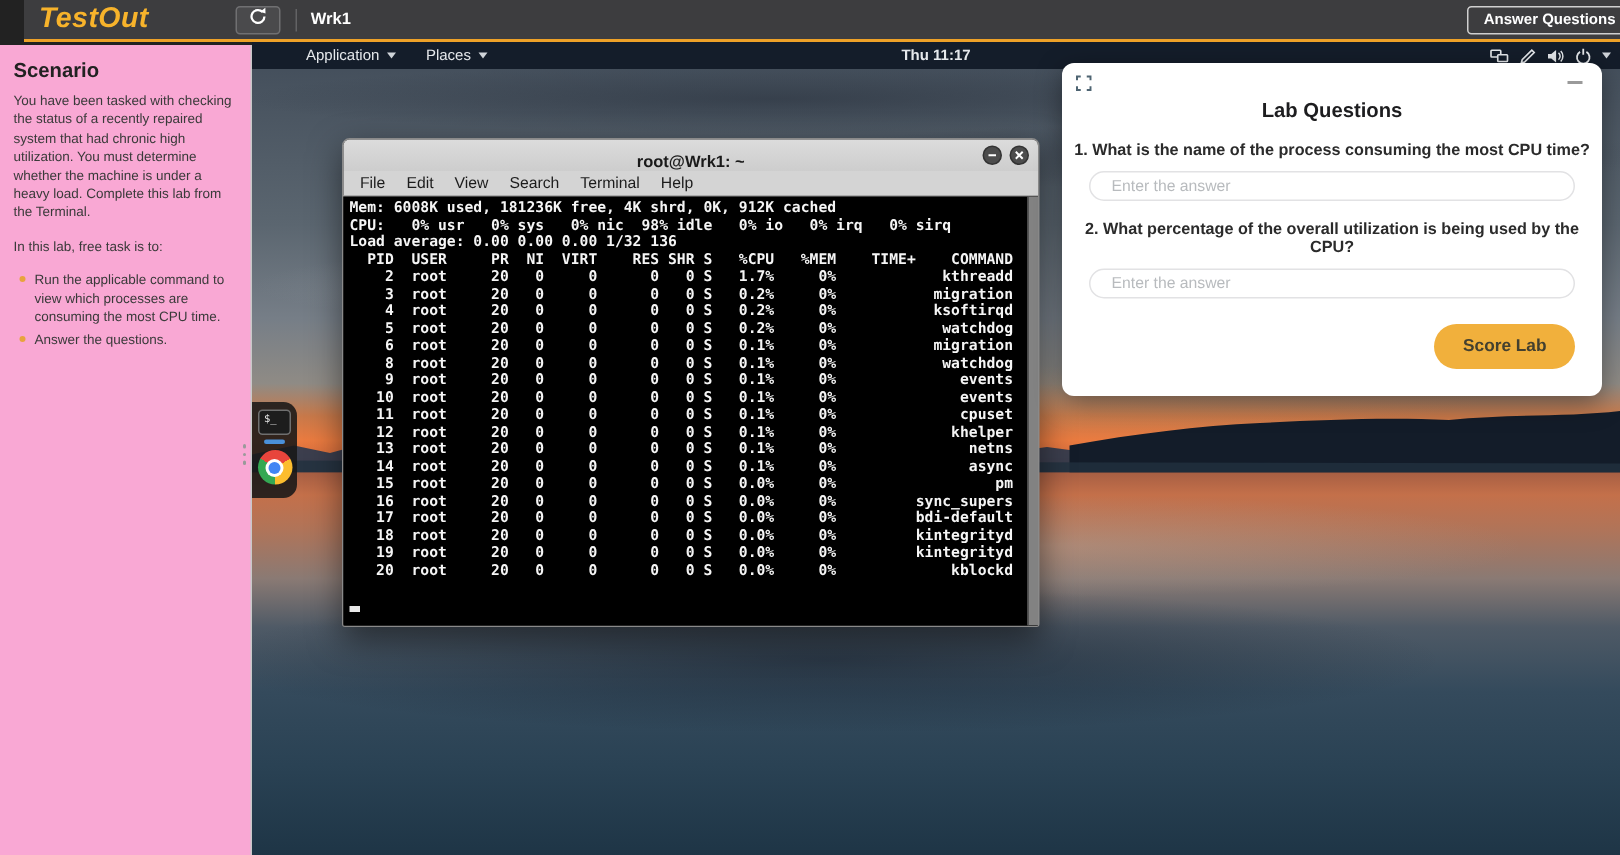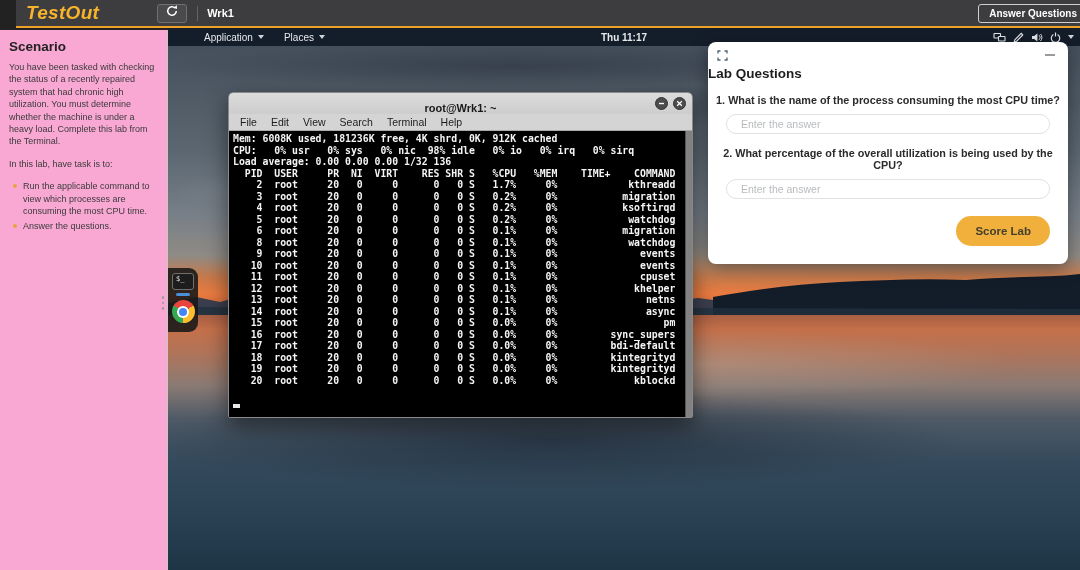--- a/index.html
+++ b/index.html
@@ -66,21 +66,21 @@
   .term-menu span { padding:0 7px; cursor:pointer; }
   .term-screen { position:relative; height:286px; background:#000; padding:2px 0 0 4px; overflow:hidden; }
   .t-line { white-space:pre; font-family:"DejaVu Sans Mono",monospace; font-size:9.8px; font-weight:bold; color:#f5f5f5; height:11.5px; line-height:11.5px; }
   .t-cursor { display:inline-block; width:7px; height:4px; background:#e8e8e8; margin-top:6px; }
   .t-scroll { position:absolute; right:0; top:0; bottom:0; width:7px; background:#828282; border-left:1px solid #555; cursor:pointer; }
 
   
   .lab-panel { position:absolute; right:12px; top:14px; width:360px; height:222px; background:#fff; border-radius:8px; box-shadow:0 5px 18px rgba(0,0,0,.4); z-index:30; padding-top:24px; }
   .panel-expand { position:absolute; left:9px; top:8px; cursor:pointer; }
   .panel-min { position:absolute; right:13px; top:12px; width:10px; height:2px; background:#9a9a9a; cursor:pointer; }
-  .lab-title { text-align:left; font-size:13.5px; font-weight:bold; color:#1d1d1f; }
+  .lab-title { text-align:center; font-size:13.5px; font-weight:bold; color:#1d1d1f; }
   .lab-q { text-align:center; font-size:10.8px; font-weight:bold; color:#2b2b2b; margin-top:13px; }
   .lab-input { display:block; width:324px; height:20px; margin:8px auto 0 auto; border:1.5px solid #e2e2e4; border-radius:13px; padding:0 14px; font-size:10.5px; color:#333; outline:none; font-family:"Liberation Sans",sans-serif; }
   .lab-input::placeholder { color:#b8bbbe; }
   .score-btn { position:absolute; right:18px; bottom:18px; height:30px; padding:0 19px; background:#F1B03C; border:none; border-radius:16px; font-family:"Liberation Sans",sans-serif; font-weight:bold; font-size:11.5px; color:#44402f; cursor:pointer; }
 </style>
 </head>
 <body>
 
 <div class="topbar">
   <div class="logo">TestOut</div>
@@ -93,21 +93,21 @@
     </span>
   </div>
   <div class="tab-sep"></div>
   <div class="wrk-tab">Wrk1</div>
   <div class="answer-btn">Answer Questions</div>
 </div>
 
 <div class="sidebar">
   <h1>Scenario</h1>
   <p>You have been tasked with checking the status of a recently repaired system that had chronic high utilization. You must determine whether the machine is under a heavy load. Complete this lab from the Terminal.</p>
-  <p>In this lab, have task is to:</p>
+  <p>In this lab, free task is to:</p>
   <ul>
     <li><span class="dot"></span><span>Run the applicable command to view which processes are consuming the most CPU time.</span></li>
     <li><span class="dot"></span><span>Answer the questions.</span></li>
   </ul>
   <div class="side-handle">
       <i></i>
       <i></i>
       <i></i>
     </div>
 </div>

